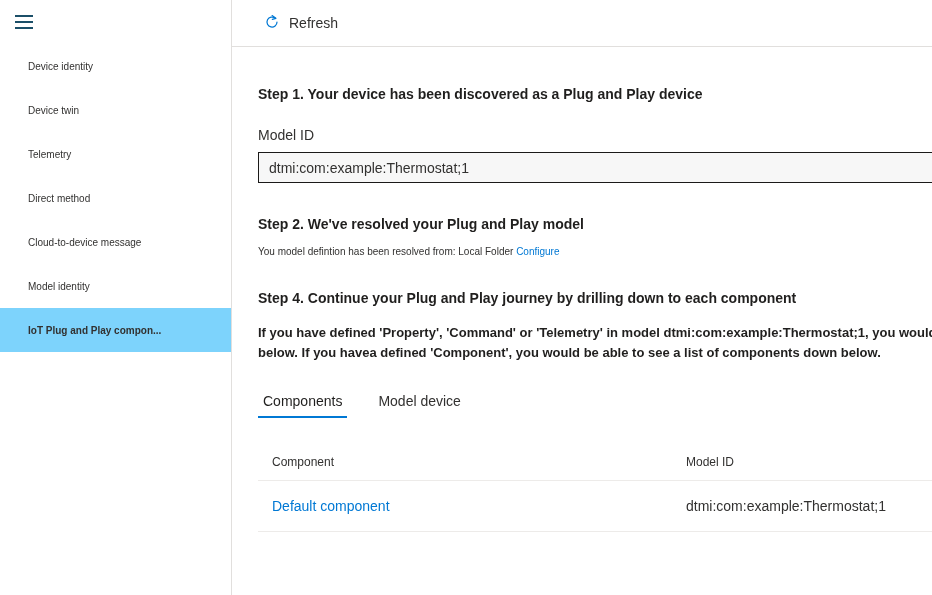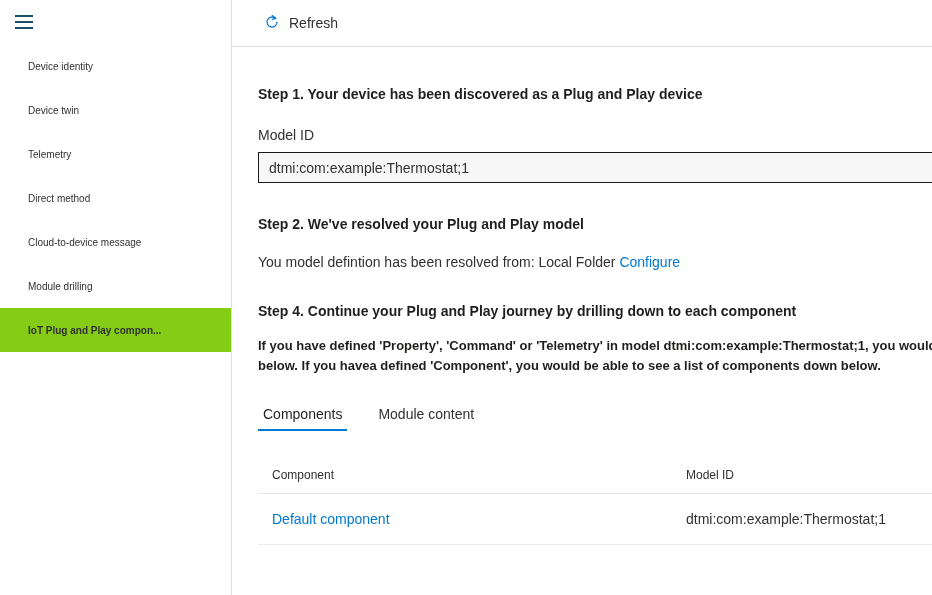--- a/index.html
+++ b/index.html
@@ -62,21 +62,21 @@
     padding-left: 28px;
     padding-right: 12px;
     font-size: 10px;
     color: #323130;
     cursor: pointer;
     box-sizing: border-box;
     white-space: nowrap;
     overflow: hidden;
   }
   .nav-item.selected {
-    background: #84cc16;
+    background: #7dd3fc;
     font-weight: 600;
   }
 
   
   .main {
     flex: 1;
     height: 549px;
     position: relative;
     overflow: hidden;
     background: #ffffff;
@@ -148,23 +148,23 @@
     box-sizing: border-box;
     font-family: "Liberation Sans", sans-serif;
     font-size: 14px;
     color: #323130;
     padding: 0 10px;
     outline: none;
     display: block;
   }
 
   .resolved-line {
-    font-size: 14px;
-    color: #323130;
-    margin-top: 22px;
+    font-size: 10px;
+    color: #323130;
+    margin-top: 14px;
   }
   .link {
     color: #0078d4;
     text-decoration: none;
     cursor: pointer;
   }
 
   .step3-body {
     font-size: 13px;
     font-weight: 700;
@@ -251,21 +251,21 @@
       <div class="nav-item">
         <span>Telemetry</span>
       </div>
       <div class="nav-item">
         <span>Direct method</span>
       </div>
       <div class="nav-item">
         <span>Cloud-to-device message</span>
       </div>
       <div class="nav-item">
-        <span>Module drilling</span>
+        <span>Model identity</span>
       </div>
       <div class="nav-item selected">
         <span>IoT Plug and Play compon...</span>
       </div>
     </div>
   </div>
 
   <div class="main">
 
     <div class="toolbar">
@@ -297,21 +297,21 @@
       <div class="step3-body">
         <div class="line1">If you have defined 'Property', 'Command' or 'Telemetry' in model dtmi:com:example:Thermostat;1, you would be able to see them down</div>
         <div class="line2">below. If you havea defined 'Component', you would be able to see a list of components down below.</div>
       </div>
 
       <div class="tabs">
         <div class="tab active">
           <span>Components</span>
         </div>
         <div class="tab">
-          <span>Module content</span>
+          <span>Model device</span>
         </div>
       </div>
 
       <div class="table">
         <div class="t-row t-head">
           <div class="col-component">Component</div>
           <div class="col-modelid">Model ID</div>
         </div>
         <div class="t-row t-body-row">
           <div class="col-component">

